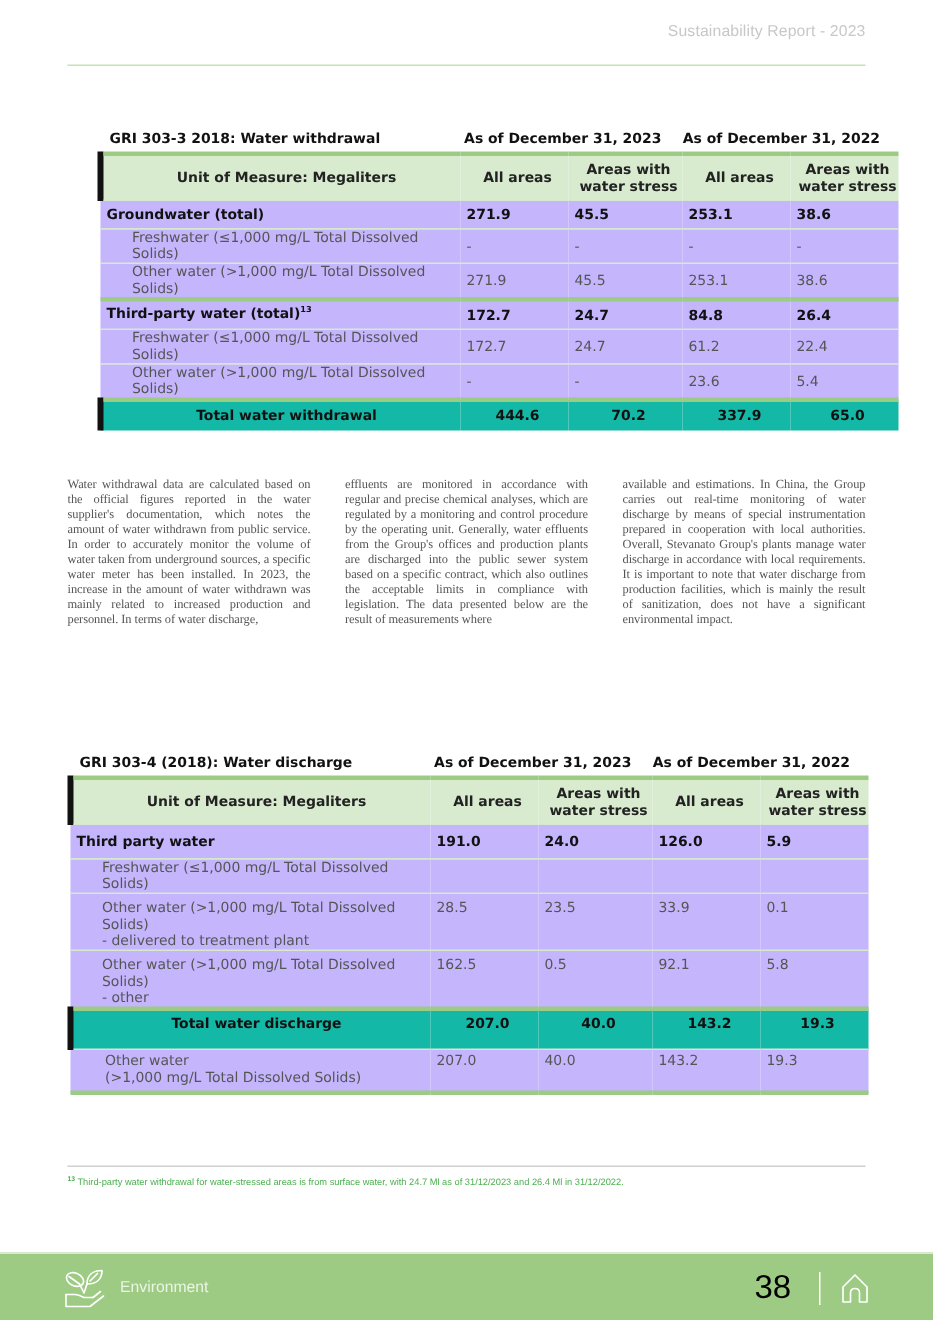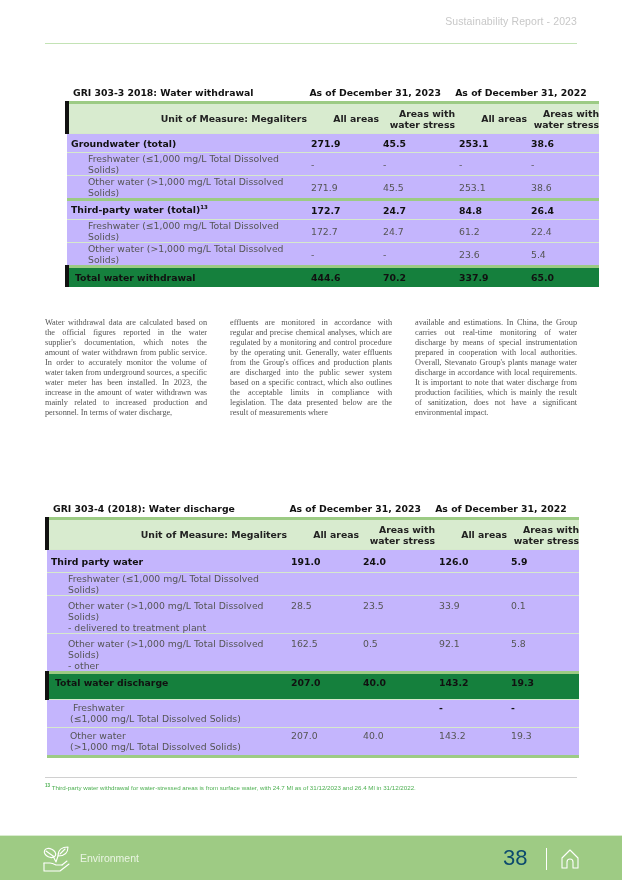--- a/index.html
+++ b/index.html
@@ -30,29 +30,29 @@
       border-collapse: collapse; width: 532px; table-layout: fixed;
       font-size: 9.3px;
     }
     col.c0 { width: 240px; }
     col.c1 { width: 72px; }
     col.c2 { width: 76px; }
     col.c3 { width: 72px; }
     col.c4 { width: 72px; }
     thead tr { background: #d8ebcf; border-top: 3px solid #9ccb84; }
     thead th {
-      text-align: right; font-weight: bold; color: #222; height: 29px;
+      text-align: center; font-weight: bold; color: #222; height: 29px;
       padding: 0 0 0 4px; line-height: 11px; vertical-align: middle;
     }
     thead th.first { border-left: 4px solid #111; padding-left: 6px; }
     tbody tr { background: #c4b5fd; border-top: 1px solid #d6e9cc; }
     tbody td { padding: 0 0 0 4px; height: 18px; color: #555; vertical-align: middle; }
     tbody tr.bold td { font-weight: bold; color: #111; }
     tbody tr.group { border-top: 3px solid #9ccb84; }
-    tbody tr.total { background: #15803d; border-top: 3px solid #9ccb84; }
+    tbody tr.total { background: #14b8a6; border-top: 3px solid #9ccb84; text-align: center; }
     tbody tr.total td { height: 19px; }
     tbody tr.total td.first { border-left: 4px solid #111; padding-left: 6px; }
     tbody td.sub { padding-left: 21px; }
     tbody td.sub2 { padding-left: 23px; }
     .t2 tbody td { height: 19px; }
     .t2 tbody tr.tall td { height: 31px; vertical-align: top; padding-top: 4px; line-height: 11px; }
     .t2 tbody tr.tall2 td { height: 25px; vertical-align: top; padding-top: 2px; line-height: 11px; }
     .t2 tbody tr.mid td { height: 22px; }
     .t2 tbody tr.total td { height: 22px; vertical-align: top; padding-top: 3px; }
     .t2 .bottom-rule { border-bottom: 3px solid #9ccb84; }
@@ -73,21 +73,21 @@
       position: absolute; top: 783px; left: 45px; font-size: 6.2px;
       color: #4caf50; font-family: "Liberation Sans", sans-serif;
     }
     .footnote sup { font-size: 4.5px; font-weight: bold; }
     .footer {
       position: absolute; left: 0; top: 835px; width: 622px; height: 45px;
       background: #9ecb84; border-top: 1px solid #d9eccf;
     }
     .footer .leaf { position: absolute; left: 42px; top: 9px; width: 30px; height: 28px; }
     .footer .section { position: absolute; left: 80px; top: 16px; font-size: 10.5px; color: #eaf5e3; font-family: "Liberation Sans", sans-serif; }
-    .footer .pagenum { position: absolute; left: 503px; top: 9px; font-size: 22px; color: #0c4a6e; font-family: "Liberation Sans", sans-serif; font-weight: 300; }
+    .footer .pagenum { position: absolute; left: 503px; top: 9px; font-size: 22px; color: #000000; font-family: "Liberation Sans", sans-serif; font-weight: 300; }
     .footer .sep { position: absolute; left: 546px; top: 12px; width: 1px; height: 22px; background: #ffffff; }
     .footer .home { position: absolute; left: 561px; top: 13px; width: 18px; height: 20px; }
   </style>
 </head>
 <body>
 
 <div class="header-title">Sustainability Report - 2023</div>
 <div class="header-rule"></div>
 
 <div class="tbl-wrap" style="top:78px;margin-left:20px;">
@@ -230,30 +230,20 @@
         <td>0.5</td>
         <td>92.1</td>
         <td>5.8</td>
       </tr>
       <tr class="bold total">
         <td class="first">Total water discharge</td>
         <td>207.0</td>
         <td>40.0</td>
         <td>143.2</td>
         <td>19.3</td>
-      </tr>
-      <tr class="tall2">
-        <td class="sub2">
-            <div style="padding-left:3px;">Freshwater</div>
-            <div>(≤1,000 mg/L Total Dissolved Solids)</div>
-          </td>
-        <td></td>
-        <td></td>
-        <td style="font-weight:bold;color:#111;">-</td>
-        <td style="font-weight:bold;color:#111;">-</td>
       </tr>
       <tr class="tall2">
         <td class="sub2">
             <div>Other water</div>
             <div>(&gt;1,000 mg/L Total Dissolved Solids)</div>
           </td>
         <td>207.0</td>
         <td>40.0</td>
         <td>143.2</td>
         <td>19.3</td>

